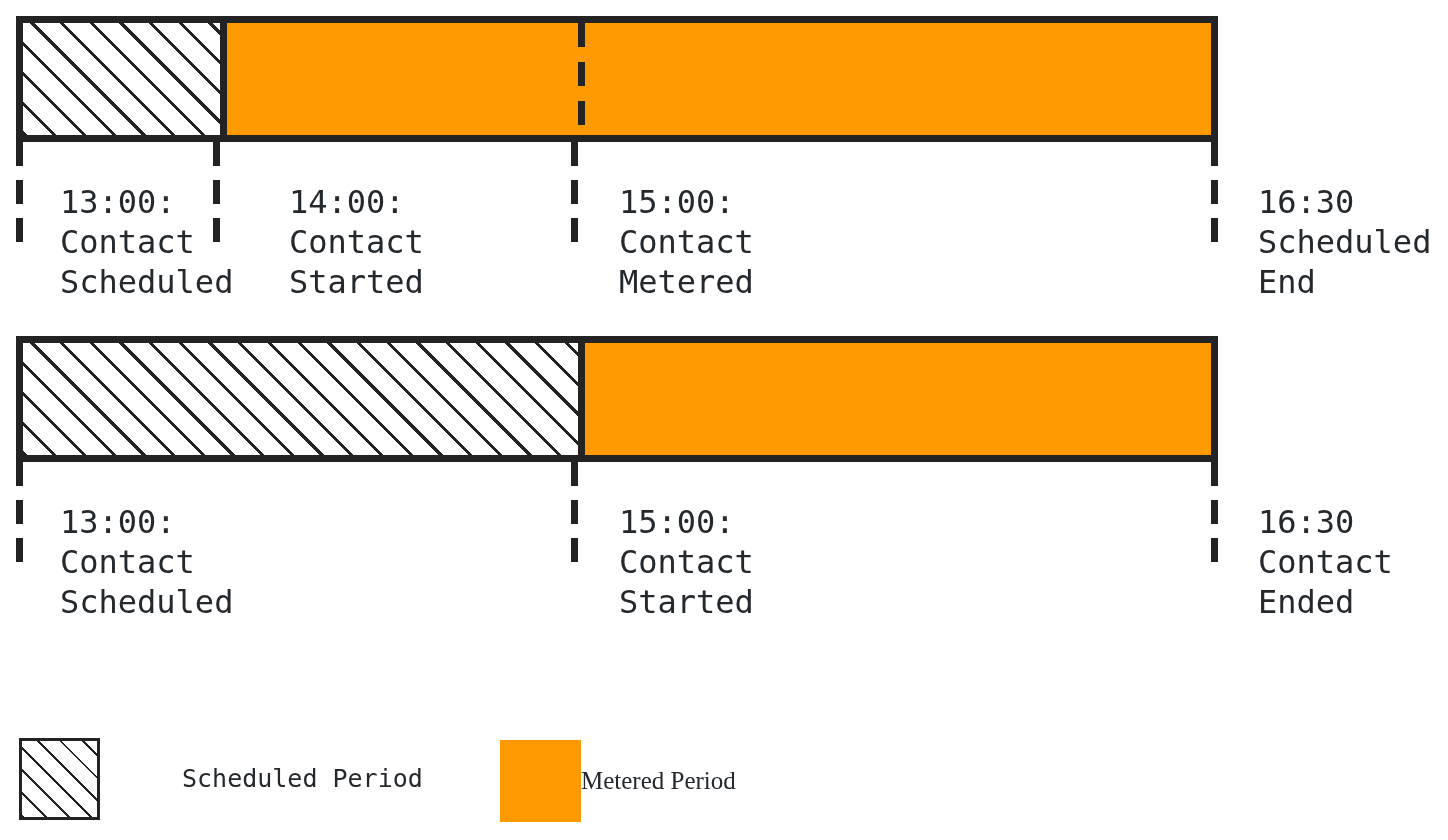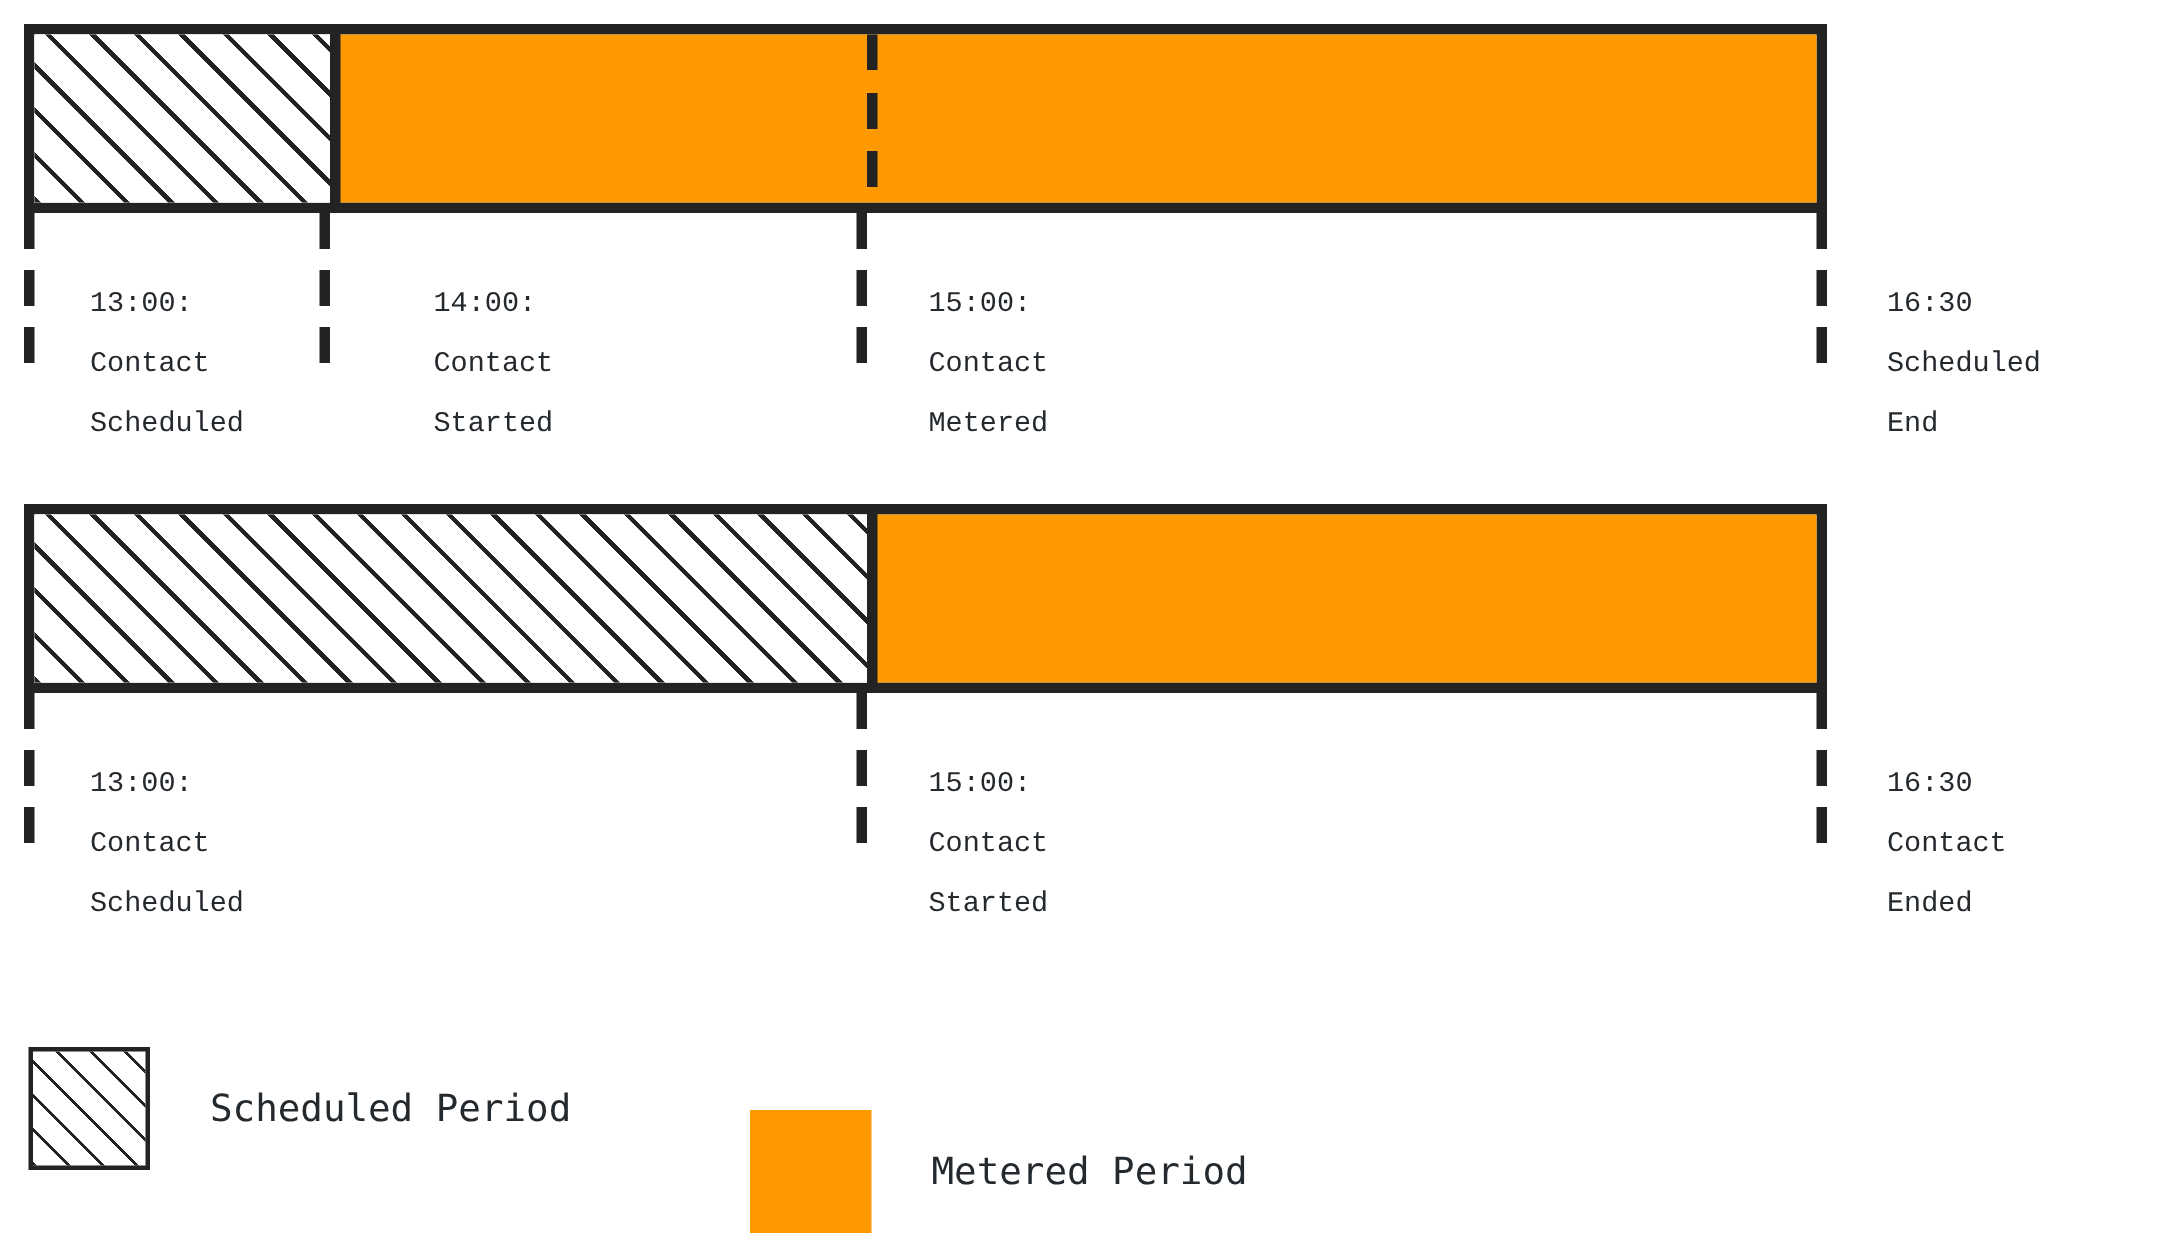--- a/index.html
+++ b/index.html
@@ -69,26 +69,25 @@
     width: 7px;
     background-image: repeating-linear-gradient(
         to bottom,
         #232323 0px, #232323 24px,
         rgba(0,0,0,0) 24px, rgba(0,0,0,0) 38px);
   }
 
   
   .event-label {
     position: absolute;
-    font-size: 19px;
+    font-size: 32px;
     line-height: 40px;
     letter-spacing: 0px;
     white-space: pre;
     color: #24292e;
-    font-family: Liberation Mono, monospace;
   }
 
   
   .legend-item {
     position: absolute;
     display: flex;
     align-items: center;
   }
   .swatch {
     box-sizing: border-box;
@@ -148,24 +147,24 @@
   <div class="tick" style="left:16px; top:462px; height:108px;"></div>
   <div class="tick" style="left:571px; top:462px; height:108px;"></div>
   <div class="tick" style="left:1211px; top:462px; height:108px;"></div>
 
   <div class="event-label" style="left:60px; top:502px;"><span>13:00:</span><br><span>Contact</span><br><span>Scheduled</span></div>
 
   <div class="event-label" style="left:619px; top:502px;"><span>15:00:</span><br><span>Contact</span><br><span>Started</span></div>
 
   <div class="event-label" style="left:1258px; top:502px;"><span>16:30</span><br><span>Contact</span><br><span>Ended</span></div>
 
-  <div class="legend-item" style="left:19px; top:698px;">
+  <div class="legend-item" style="left:19px; top:738px;gap:42px;">
     <div class="swatch scheduled"></div>
     <div class="legend-text" style="margin-left:40px;">Scheduled Period</div>
   </div>
 
   <div class="legend-item" style="left:500px; top:740px;">
     <div class="swatch metered"></div>
-    <div class="legend-text" style="margin-left:40px;">Metered Period</div>
+    <div class="legend-text" style="font-family:Liberation Serif, serif;">Metered Period</div>
   </div>
 
 
 </div>
 
 </body></html>

